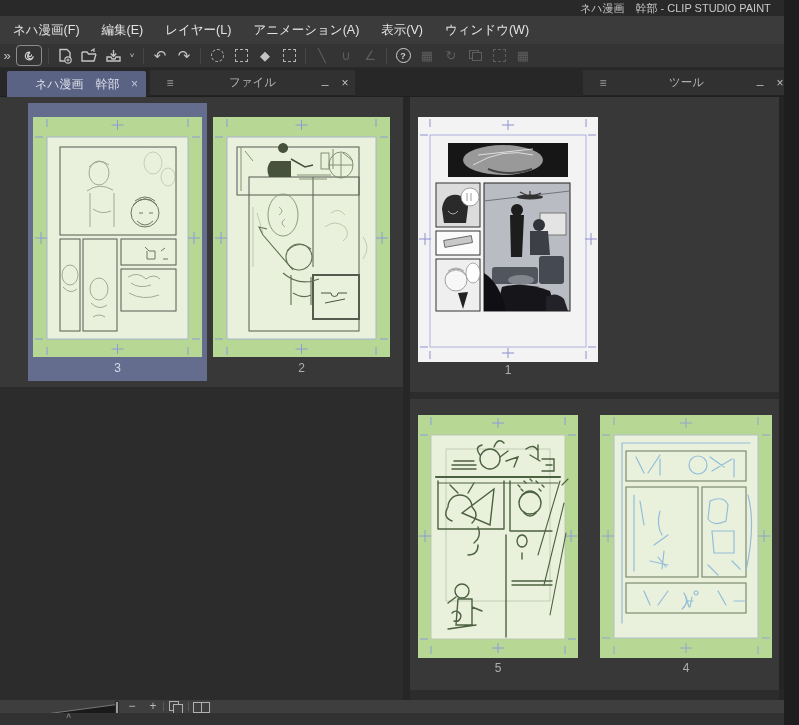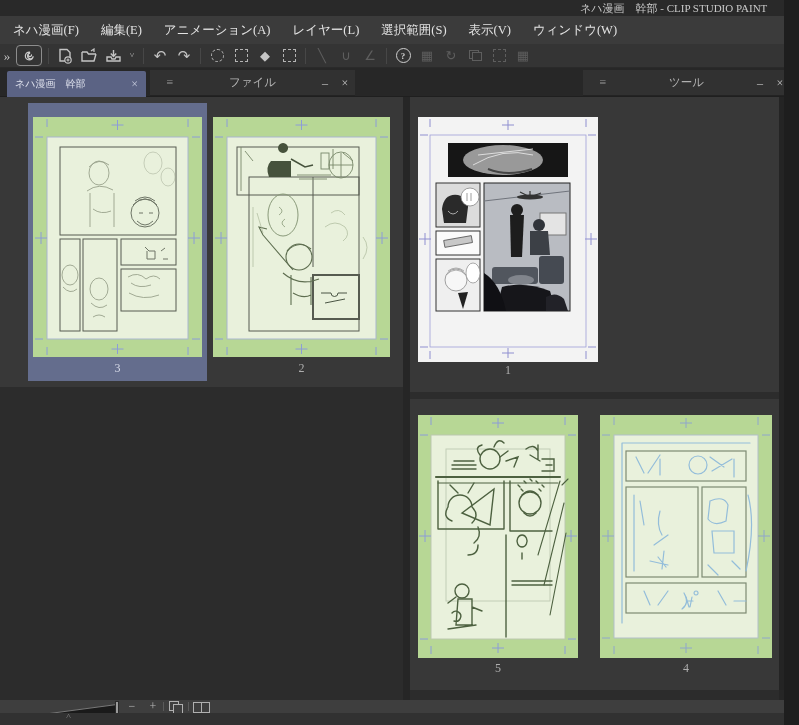--- a/index.html
+++ b/index.html
@@ -1,17 +1,17 @@
 <!DOCTYPE html>
 <html><head>
 <meta charset="utf-8">
 <style>
   html,body{margin:0;padding:0;background:#1e1e1e;}
   #app{position:relative;width:784px;height:725px;overflow:hidden;
-       font-family:Liberation Serif, serif;
+       font-family:Liberation Sans, sans-serif;
        background:#262626;-webkit-user-select:none;user-select:none;}
   .abs{position:absolute;}
 
   
   #titlebar{left:0;top:0;width:799px;height:16px;background:#292929;}
   #titlebar .title{position:absolute;left:580px;top:1px;font-size:11px;color:#c9c9c9;white-space:nowrap;}
 
   
   #menubar{left:0;top:16px;width:799px;height:28px;background:#3b3b3b;display:flex;align-items:center;padding-left:2px;box-sizing:border-box;}
   .menu-item{font-size:12.5px;color:#e3e3e3;padding:0 11px;line-height:28px;white-space:nowrap;cursor:default;}
@@ -28,21 +28,21 @@
   .dashed-square.dim2,.dashed-circle.dim2{border-color:#5e5e5e;}
   .pages-shape{position:relative;width:13px;height:11px;}
   .pages-shape i{position:absolute;display:block;width:8px;height:7px;border:1px solid #5e5e5e;background:#343434;}
   .pages-shape i:first-child{left:0;top:0;}
   .pages-shape i:last-child{right:0;bottom:0;}
   .help-circle{width:13px;height:13px;border:1.3px solid #cfcfcf;border-radius:50%;display:flex;align-items:center;justify-content:center;font-size:9px;color:#cfcfcf;font-weight:bold;}
 
   
   #tabrow{left:0;top:68px;width:799px;height:29px;background:#272727;border-bottom:1px solid #1f1f1f;box-sizing:border-box;}
   #doc-tab{position:absolute;left:7px;top:3px;width:139px;height:26px;background:#5b6384;border-radius:2px 2px 0 0;display:flex;align-items:center;justify-content:space-between;padding:0 8px;box-sizing:border-box;}
-  #doc-tab .lbl{font-size:10px;color:#dde0ec;white-space:nowrap;overflow:hidden;}
+  #doc-tab .lbl{font-size:12px;color:#dde0ec;white-space:nowrap;overflow:hidden;margin-left:20px;}
   #doc-tab .x{font-size:12px;color:#c3c8da;margin-left:6px;}
   .panel-header{position:absolute;top:2px;height:26px;background:#313131;display:flex;align-items:center;box-sizing:border-box;border-bottom:1px solid #232323;}
   .panel-header .burger{font-size:12px;color:#9b9b9b;width:40px;text-align:center;}
   .panel-header .ptitle{font-size:11.5px;color:#b4b4b4;flex:1;text-align:center;white-space:nowrap;}
   .panel-header .wbtn{font-size:12px;color:#c0c0c0;width:20px;text-align:center;line-height:20px;}
   .panel-header .wbtn.minimize{transform:translateY(-4px);}
   #subview-header{left:150px;width:205px;}
   #tool-header{left:583px;width:207px;}
   #tool-overflow{left:788px;top:72px;font-size:10px;color:#9a9a9a;}
 
@@ -81,23 +81,22 @@
 
 <div id="app">
 
   <div class="abs" id="titlebar">
     <div class="title">ネハ漫画　幹部 - CLIP STUDIO PAINT</div>
   </div>
 
   <div class="abs" id="menubar">
     <div class="menu-item">ネハ漫画(F)</div>
     <div class="menu-item">編集(E)</div>
+    <div class="menu-item">レイヤー(L)</div>
     <div class="menu-item">アニメーション(A)</div>
-    <div class="menu-item">レイヤー(L)</div>
-    <div class="menu-item">選択範囲(S)</div>
     <div class="menu-item">表示(V)</div>
     <div class="menu-item">ウィンドウ(W)</div>
 
   </div>
 
   <div class="abs" id="toolbar">
     <div class="tb small">»</div>
     <div class="logo-btn">
       <svg width="14" height="14" viewBox="0 0 100 100">
         <path d="M54 22 a28 28 0 1 0 26 30 a20 20 0 1 1 -22 -22 a12 12 0 1 0 10 12" fill="none" stroke="#cccccc" stroke-width="9" stroke-linecap="round"></path>

